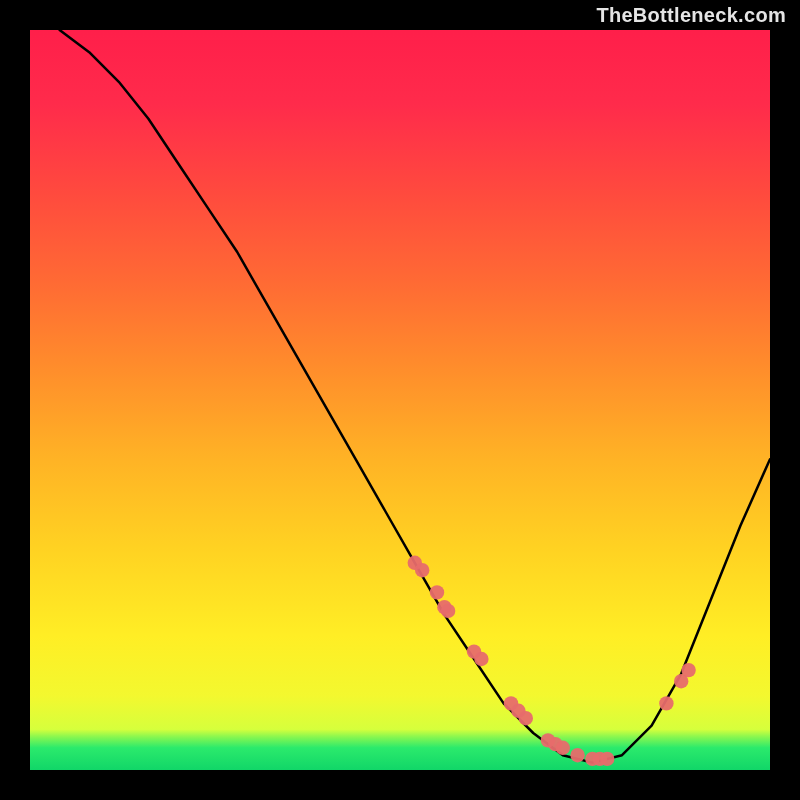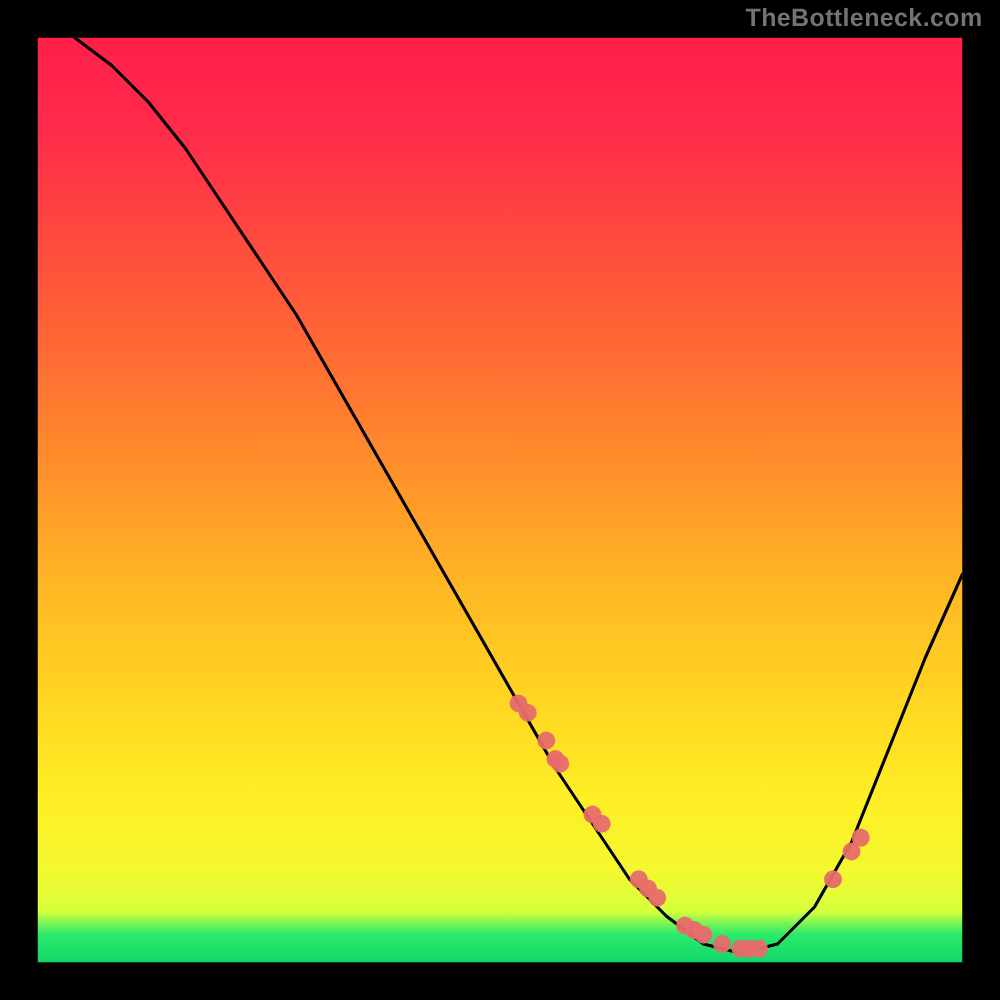--- a/index.html
+++ b/index.html
@@ -14,21 +14,21 @@
   .frame {
     position: relative;
     width: 800px;
     height: 800px;
     background: #000;
   }
   .watermark {
     position: absolute;
     top: 4px;
     right: 14px;
-    color: #737373;
+    color: #e5e5e5;
     font-size: 20px;
     font-weight: 600;
     letter-spacing: 0.3px;
     z-index: 50;
     user-select: none;
     text-align: right;
   }
   .plot {
     position: absolute;
     left: 30px;

